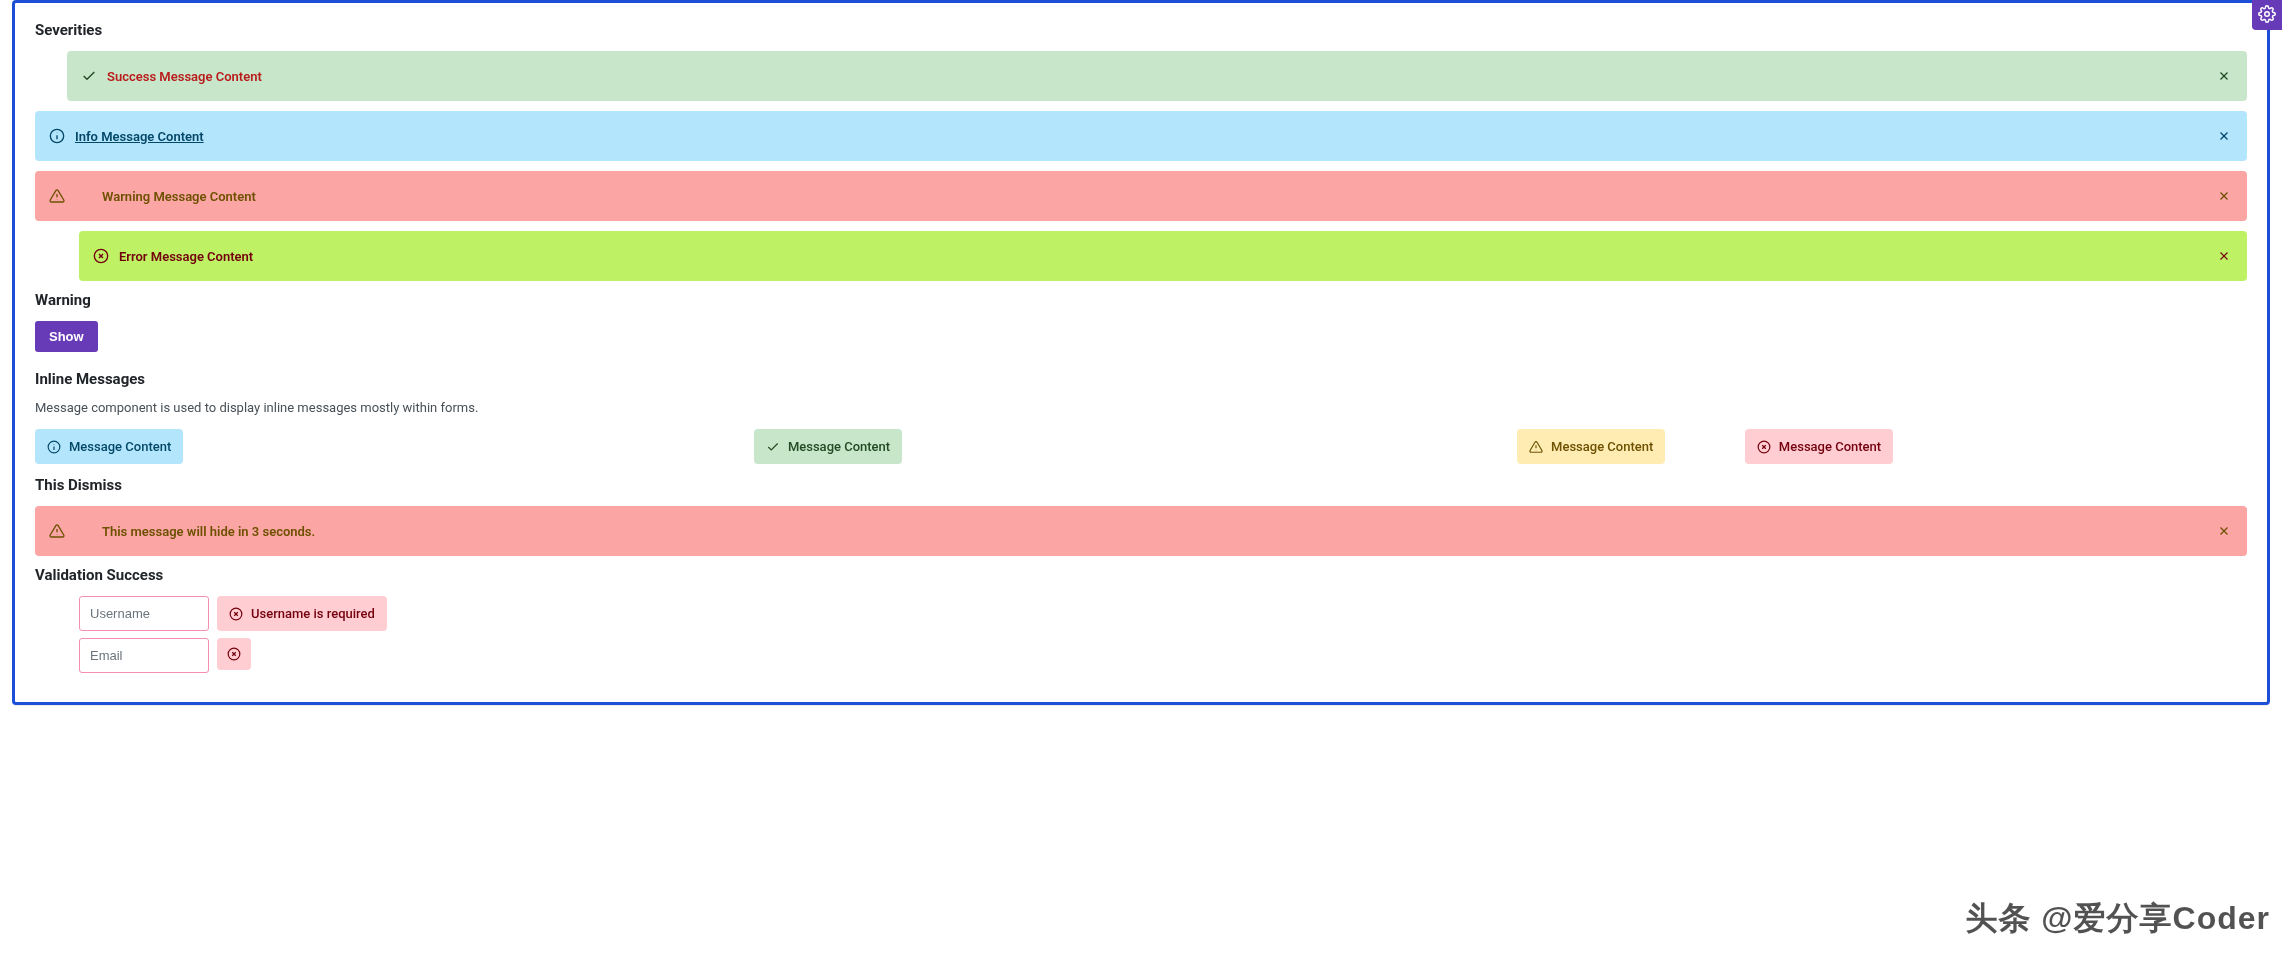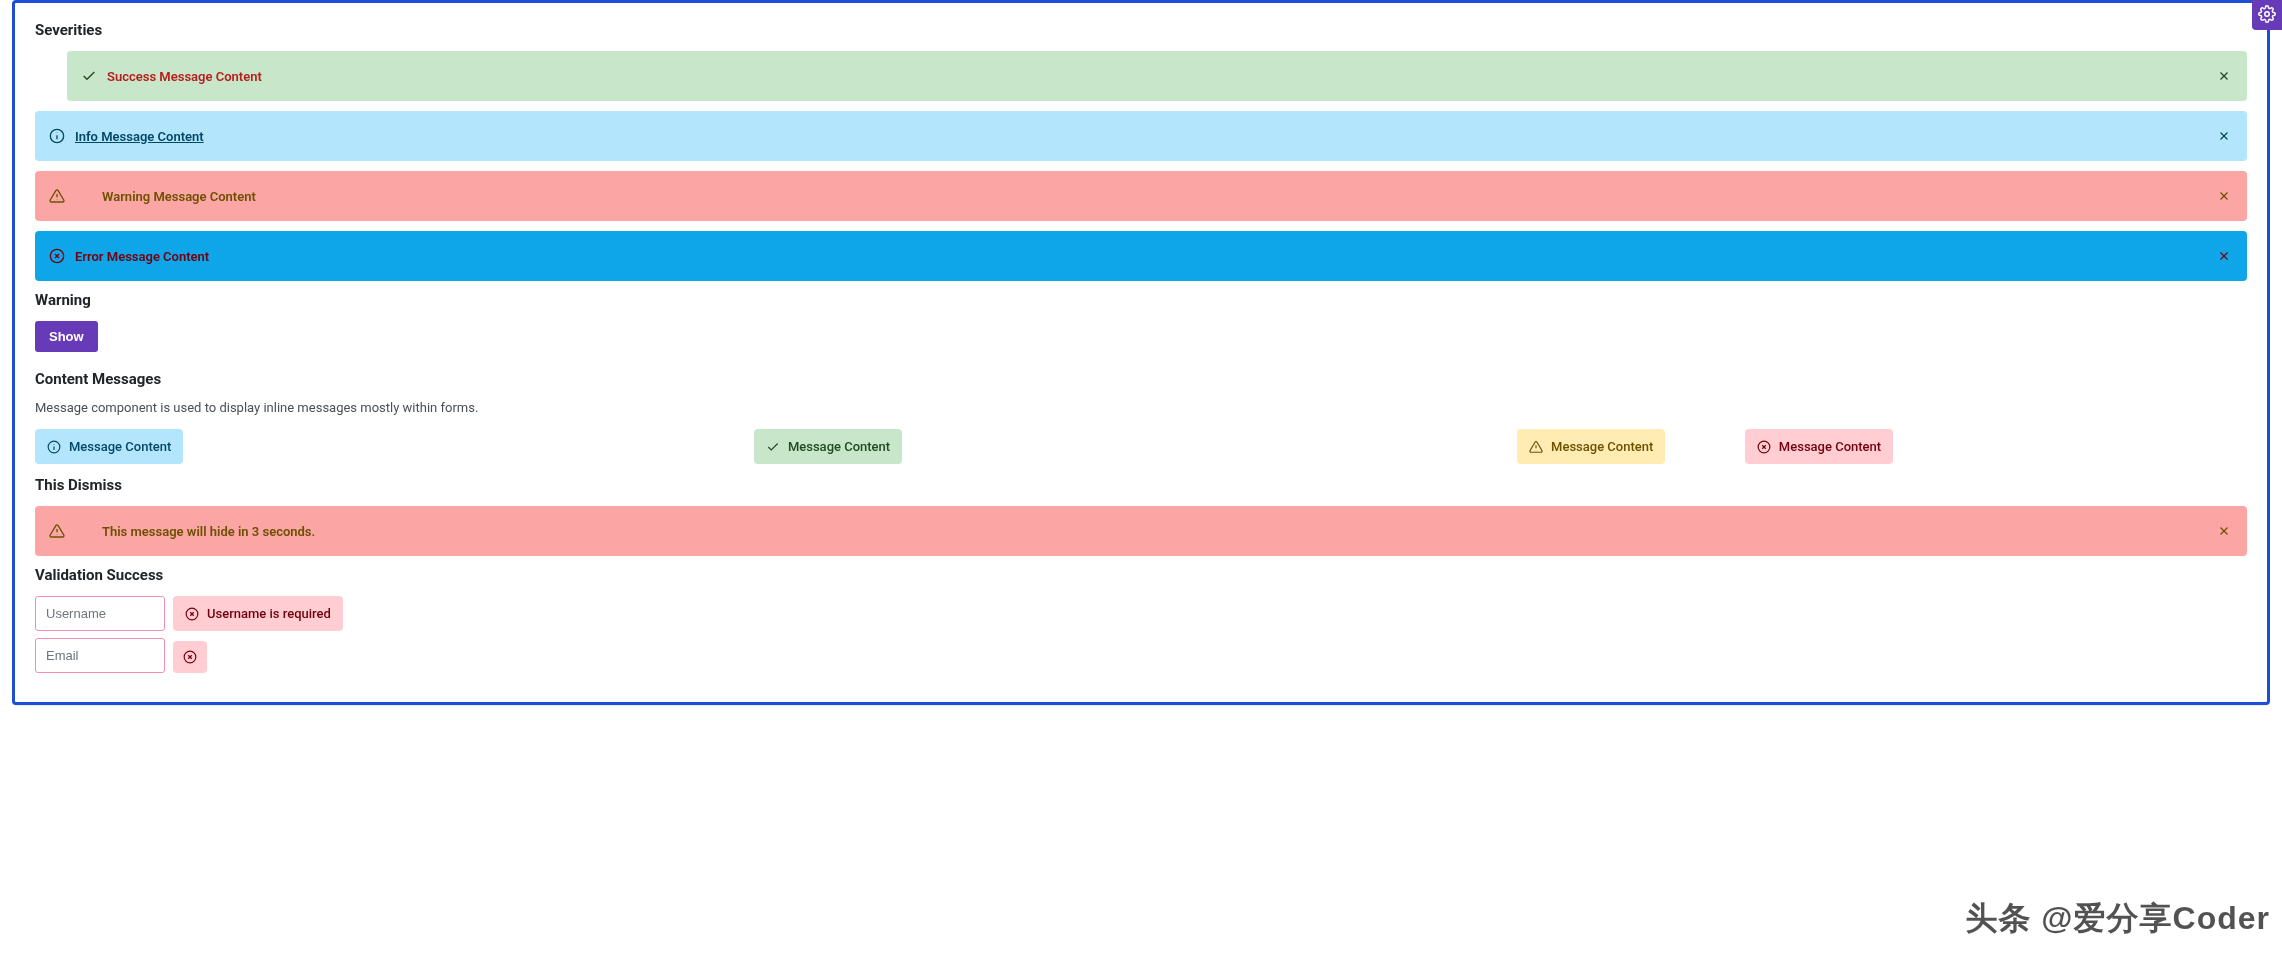--- a/index.html
+++ b/index.html
@@ -60,21 +60,21 @@
 
   .msg.success { background: #c8e6c9; color: #b91c1c; margin-left: 32px; }
   .msg.success .icon svg, .msg.success .close svg { stroke: #224a23; }
 
   .msg.info { background: #b3e5fc; color: #044868; text-decoration: underline; }
   .msg.info .icon svg, .msg.info .close svg { stroke: #044868; }
 
   .msg.warn { background: #fca5a5; color: #6d5100; gap: 27px; }
   .msg.warn .icon svg, .msg.warn .close svg { stroke: #6d5100; }
 
-  .msg.error { background: #0ea5e9; color: #73000c; }
+  .msg.error { background: #bef264; color: #73000c; margin-left: 44px; }
   .msg.error .icon svg, .msg.error .close svg { stroke: #73000c; }
 
   
   .btn-show {
     background: #673ab7;
     color: #fff;
     border: none;
     border-radius: 3px;
     padding: 8px 14px;
     font-size: 13px;
@@ -109,23 +109,24 @@
   .inline-msg.success { background: #c8e6c9; color: #224a23; }
   .inline-msg.success svg { stroke: #224a23; }
   .inline-msg.warn { background: #ffecb3; color: #6d5100; }
   .inline-msg.warn svg { stroke: #6d5100; }
   .inline-msg.error { background: #ffcdd2; color: #73000c; }
   .inline-msg.error svg { stroke: #73000c; }
 
   
   .form-row {
     display: flex;
-    align-items: flex-end;
+    align-items: flex-start;
     gap: 8px;
     margin-bottom: 7px;
+    margin-left: 44px;
   }
   .input-invalid {
     width: 130px;
     padding: 9px 10px;
     border: 1px solid #f48fb1;
     border-radius: 3px;
     font-size: 13px;
     outline: none;
     background: #fff;
     color: #495057;
@@ -253,21 +254,21 @@
             <line x1="6" y1="6" x2="18" y2="18"></line>
           </svg>
     </span>
   </div>
 
   
   <h5 class="section-title">Warning</h5>
   <button class="btn-show">Show</button>
 
   
-  <h5 class="section-title">Content Messages</h5>
+  <h5 class="section-title">Inline Messages</h5>
   <p class="section-desc">Message component is used to display inline messages mostly within forms.</p>
 
   <div class="inline-row">
     <div class="inline-col">
       <div class="inline-msg info">
         <span class="icon">
           <svg width="14" height="14" viewBox="0 0 24 24">
                 <circle cx="12" cy="12" r="10"></circle>
                 <line x1="12" y1="11" x2="12" y2="17"></line>
                 <line x1="12" y1="7" x2="12" y2="7.5"></line>

